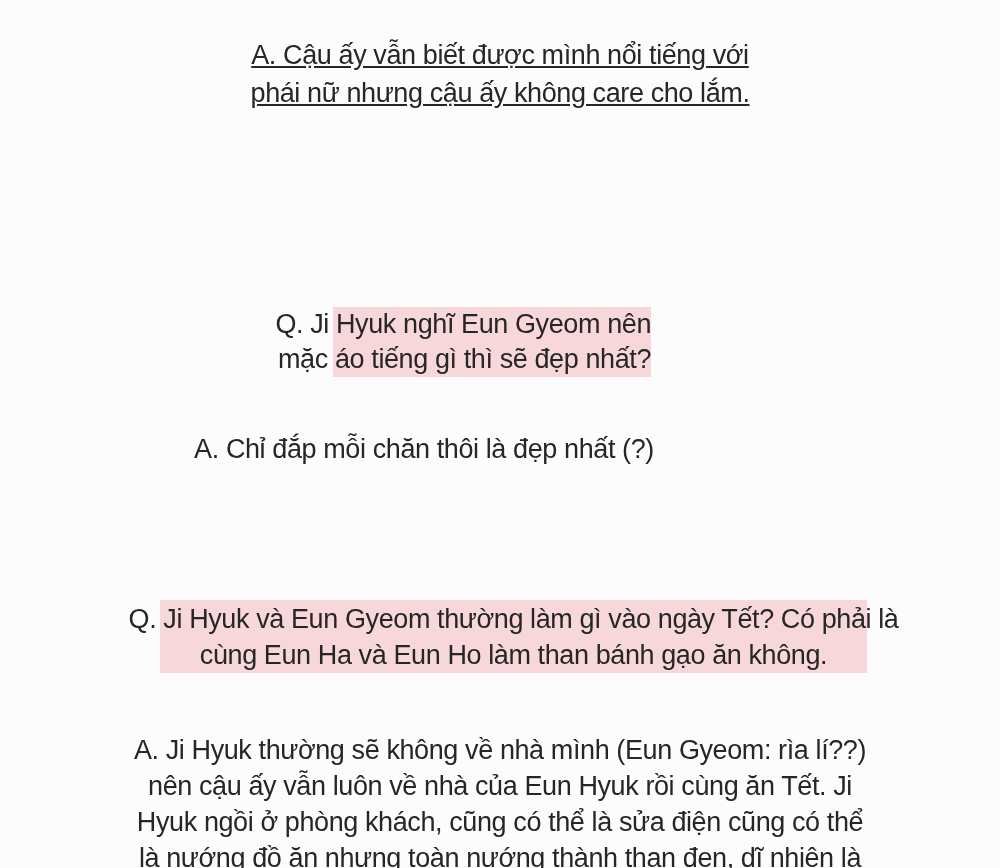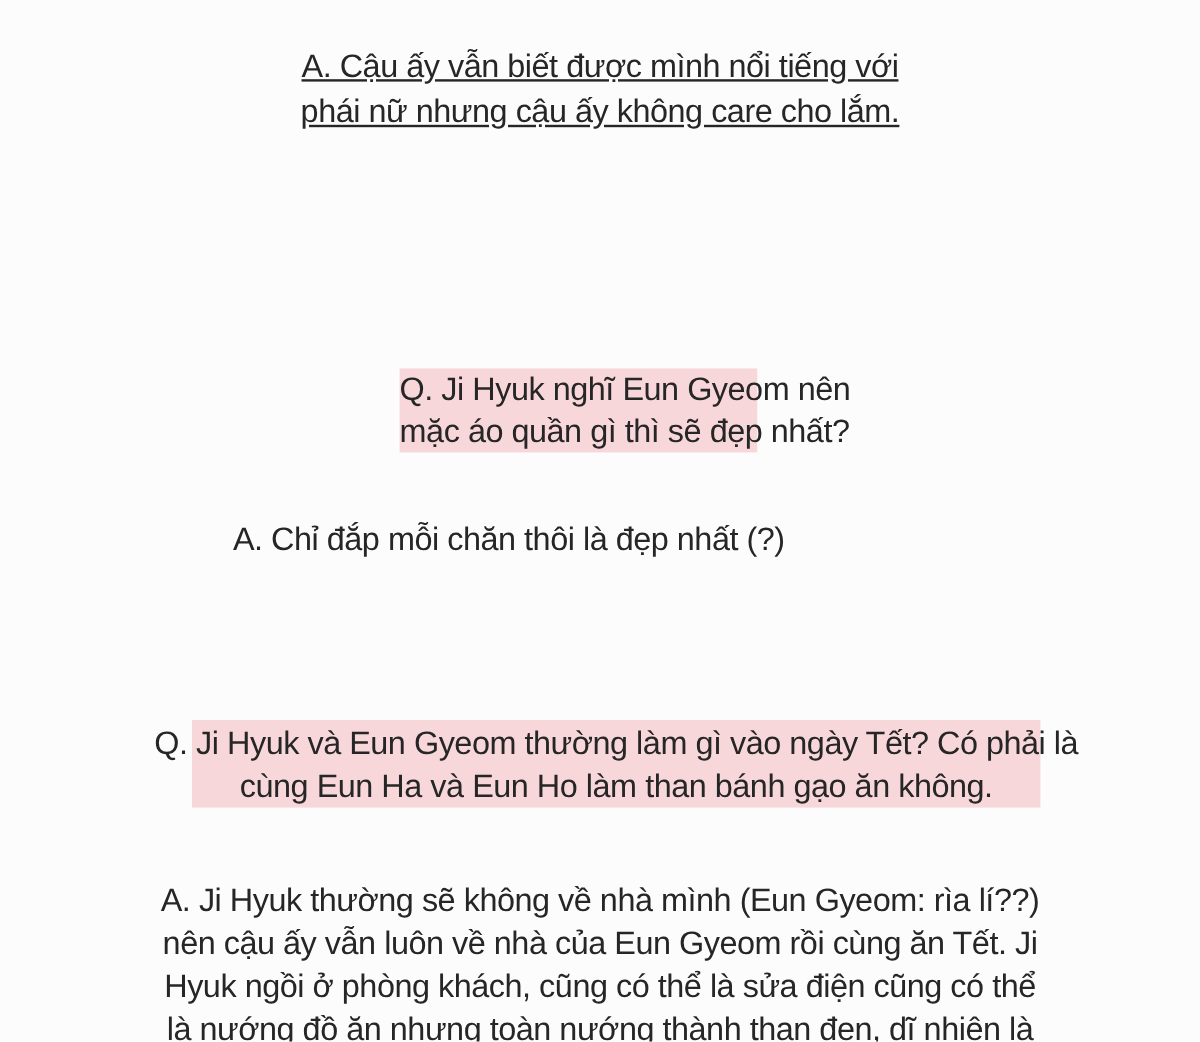--- a/index.html
+++ b/index.html
@@ -37,25 +37,26 @@
   .question-1 {
     position: absolute;
     left: 333px;
     top: 307px;
     width: 298px;
     height: 70px;
     background: #f8d7db;
     display: flex;
     flex-direction: column;
     justify-content: center;
-    align-items: flex-start;
+    align-items: flex-end;
     text-align: center;
     font-size: 27px;
     line-height: 35px;
     letter-spacing: -0.4px;
+    padding-left: 20px;
   }
   
   .answer-2 {
     position: absolute;
     top: 431px;
     left: 0;
     width: 848px;
     text-align: center;
     font-size: 27px;
     line-height: 36px;
@@ -95,32 +96,32 @@
 
 <div class="page">
 
   <div class="answer-1">
     <div class="txt-line">A. Cậu ấy vẫn biết được mình nổi tiếng với</div>
     <div class="txt-line">phái nữ nhưng cậu ấy không care cho lắm.</div>
   </div>
 
   <div class="question-1">
     <div class="txt-line">Q. Ji Hyuk nghĩ Eun Gyeom nên</div>
-    <div class="txt-line">mặc áo quần gì thì sẽ đẹp nhất?</div>
+    <div class="txt-line">mặc áo tiếng gì thì sẽ đẹp nhất?</div>
   </div>
 
   <div class="answer-2">
     <div class="txt-line">A. Chỉ đắp mỗi chăn thôi là đẹp nhất (?)</div>
   </div>
 
   <div class="question-2">
     <div class="txt-line">Q. Ji Hyuk và Eun Gyeom thường làm gì vào ngày Tết? Có phải là</div>
     <div class="txt-line">cùng Eun Ha và Eun Ho làm than bánh gạo ăn không.</div>
   </div>
 
   <div class="answer-3">
     <div class="txt-line">A. Ji Hyuk thường sẽ không về nhà mình (Eun Gyeom: rìa lí??)</div>
-    <div class="txt-line">nên cậu ấy vẫn luôn về nhà của Eun Gyeom rồi cùng ăn Tết. Ji</div>
+    <div class="txt-line">nên cậu ấy vẫn luôn về nhà của Eun Hyuk rồi cùng ăn Tết. Ji</div>
     <div class="txt-line">Hyuk ngồi ở phòng khách, cũng có thể là sửa điện cũng có thể</div>
     <div class="txt-line">là nướng đồ ăn nhưng toàn nướng thành than đen, dĩ nhiên là</div>
   </div>
 
 </div>
 
 </body></html>

